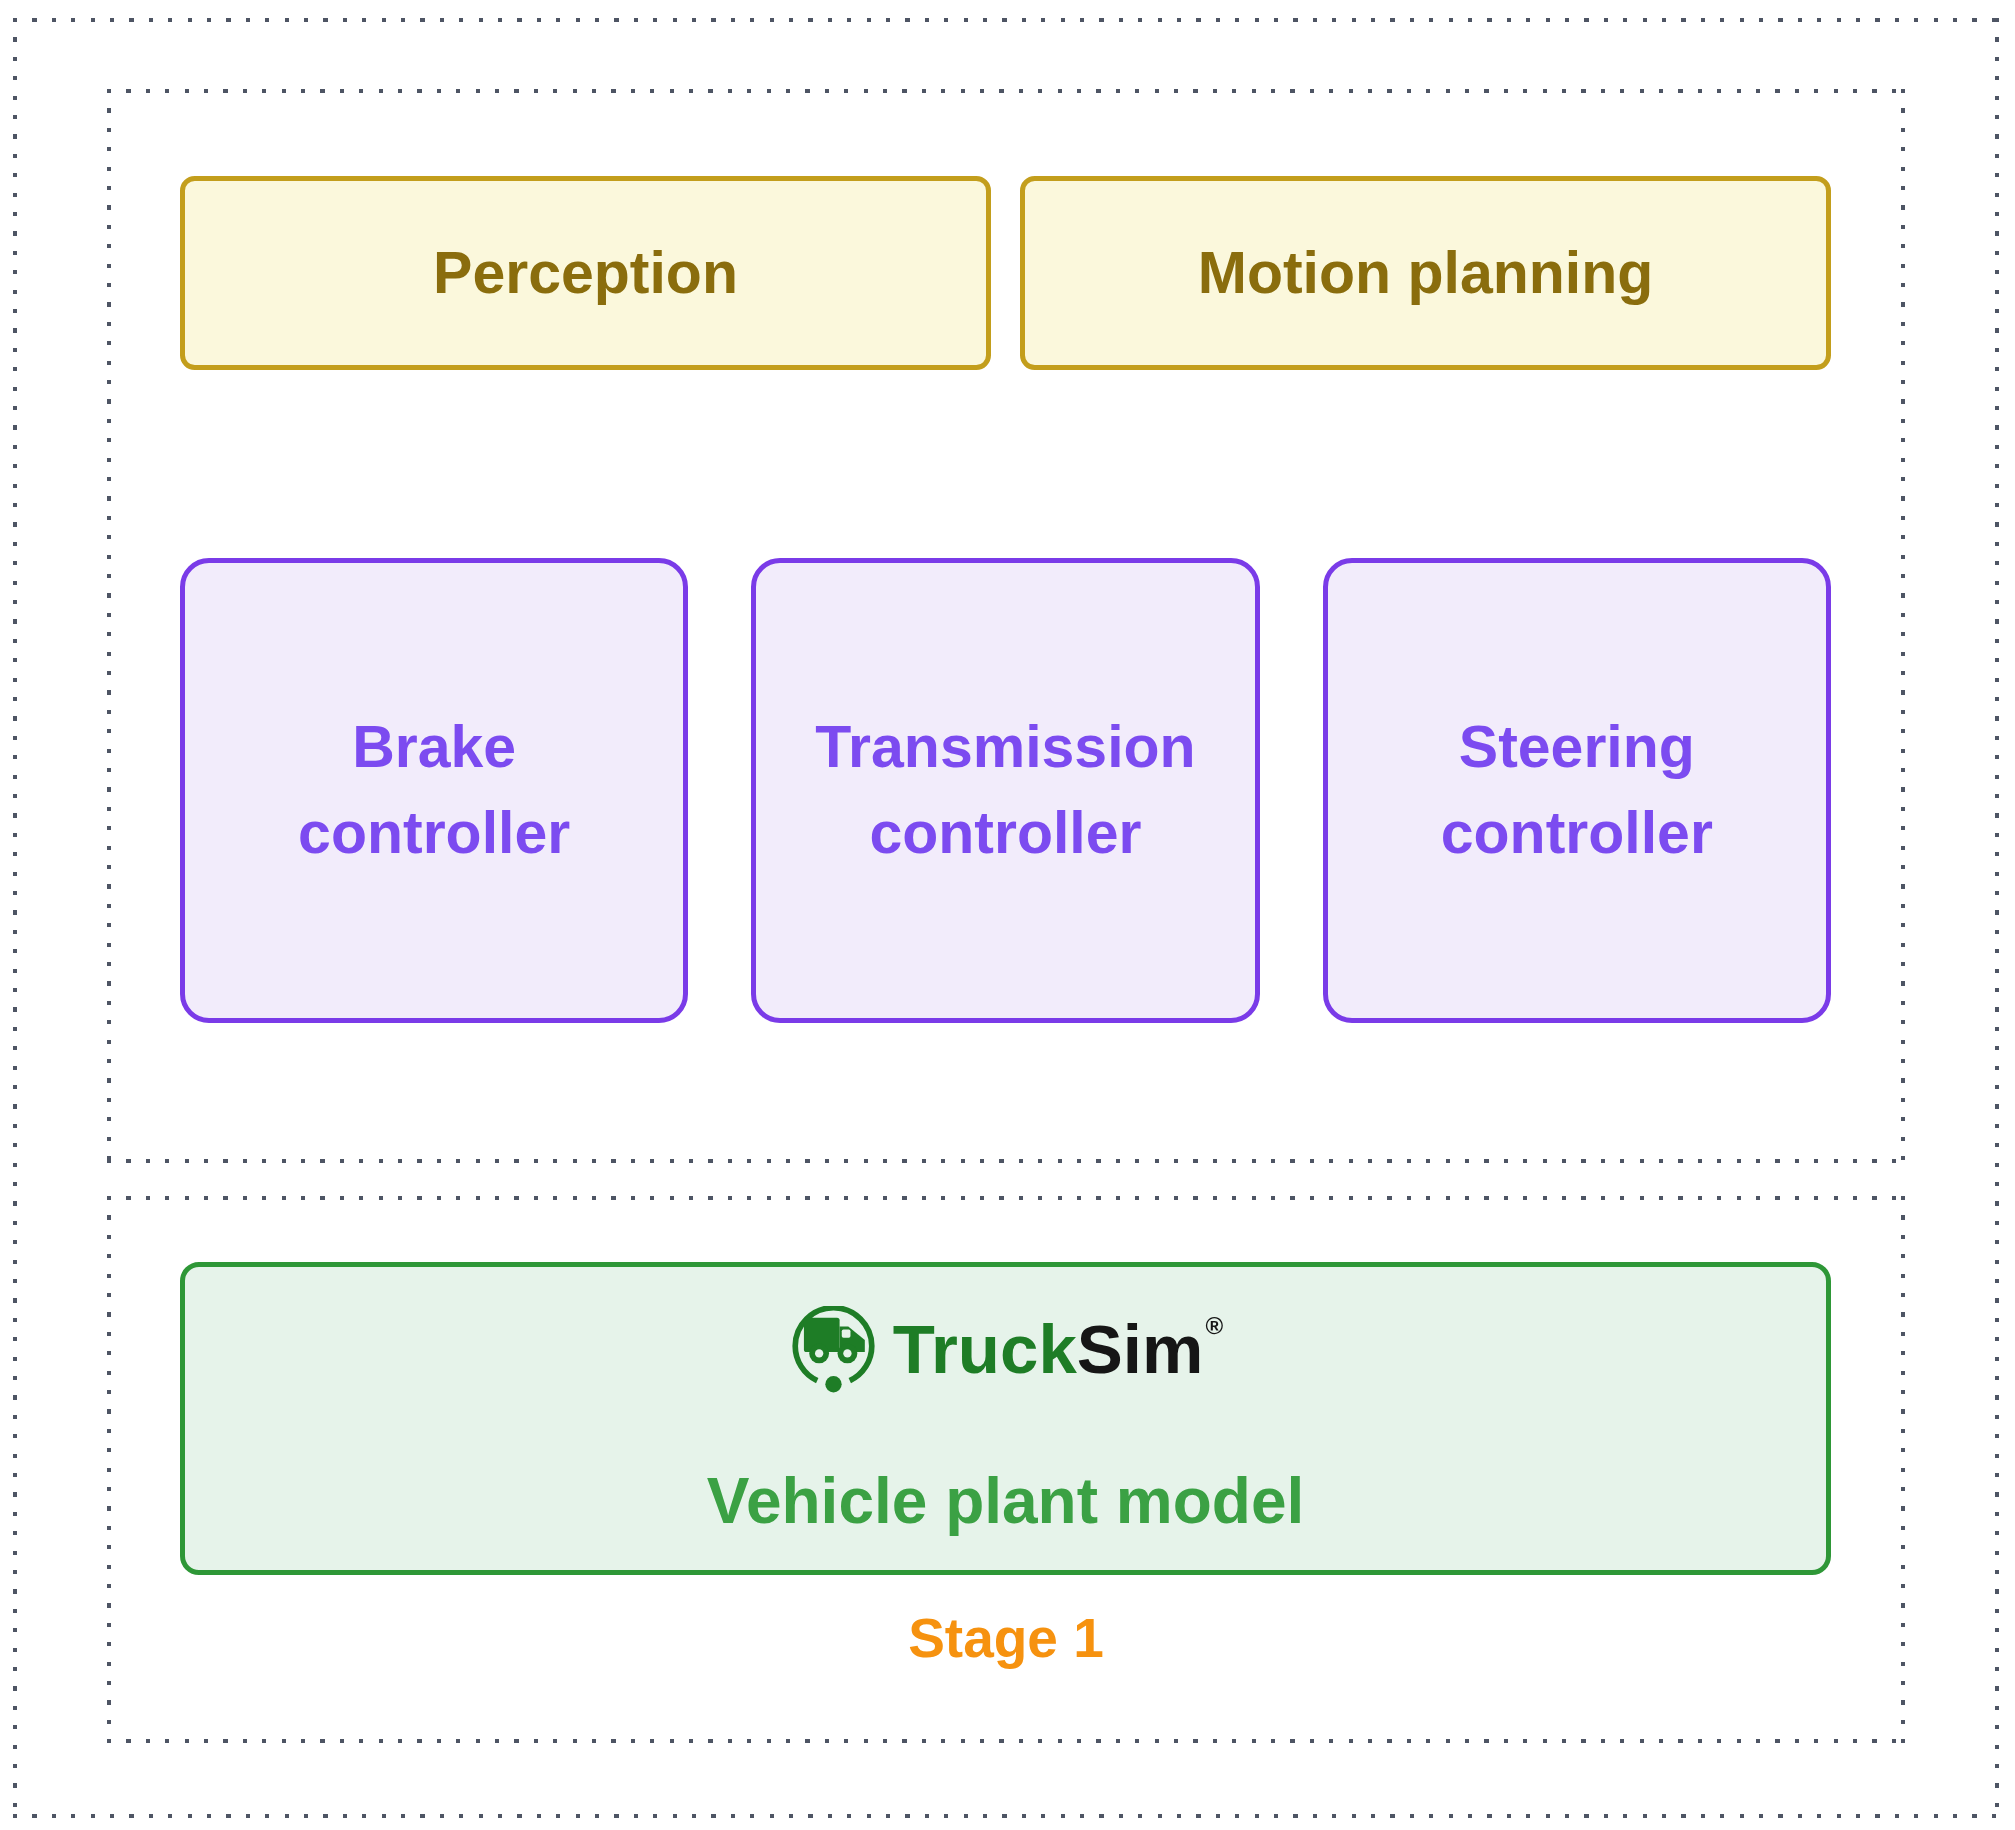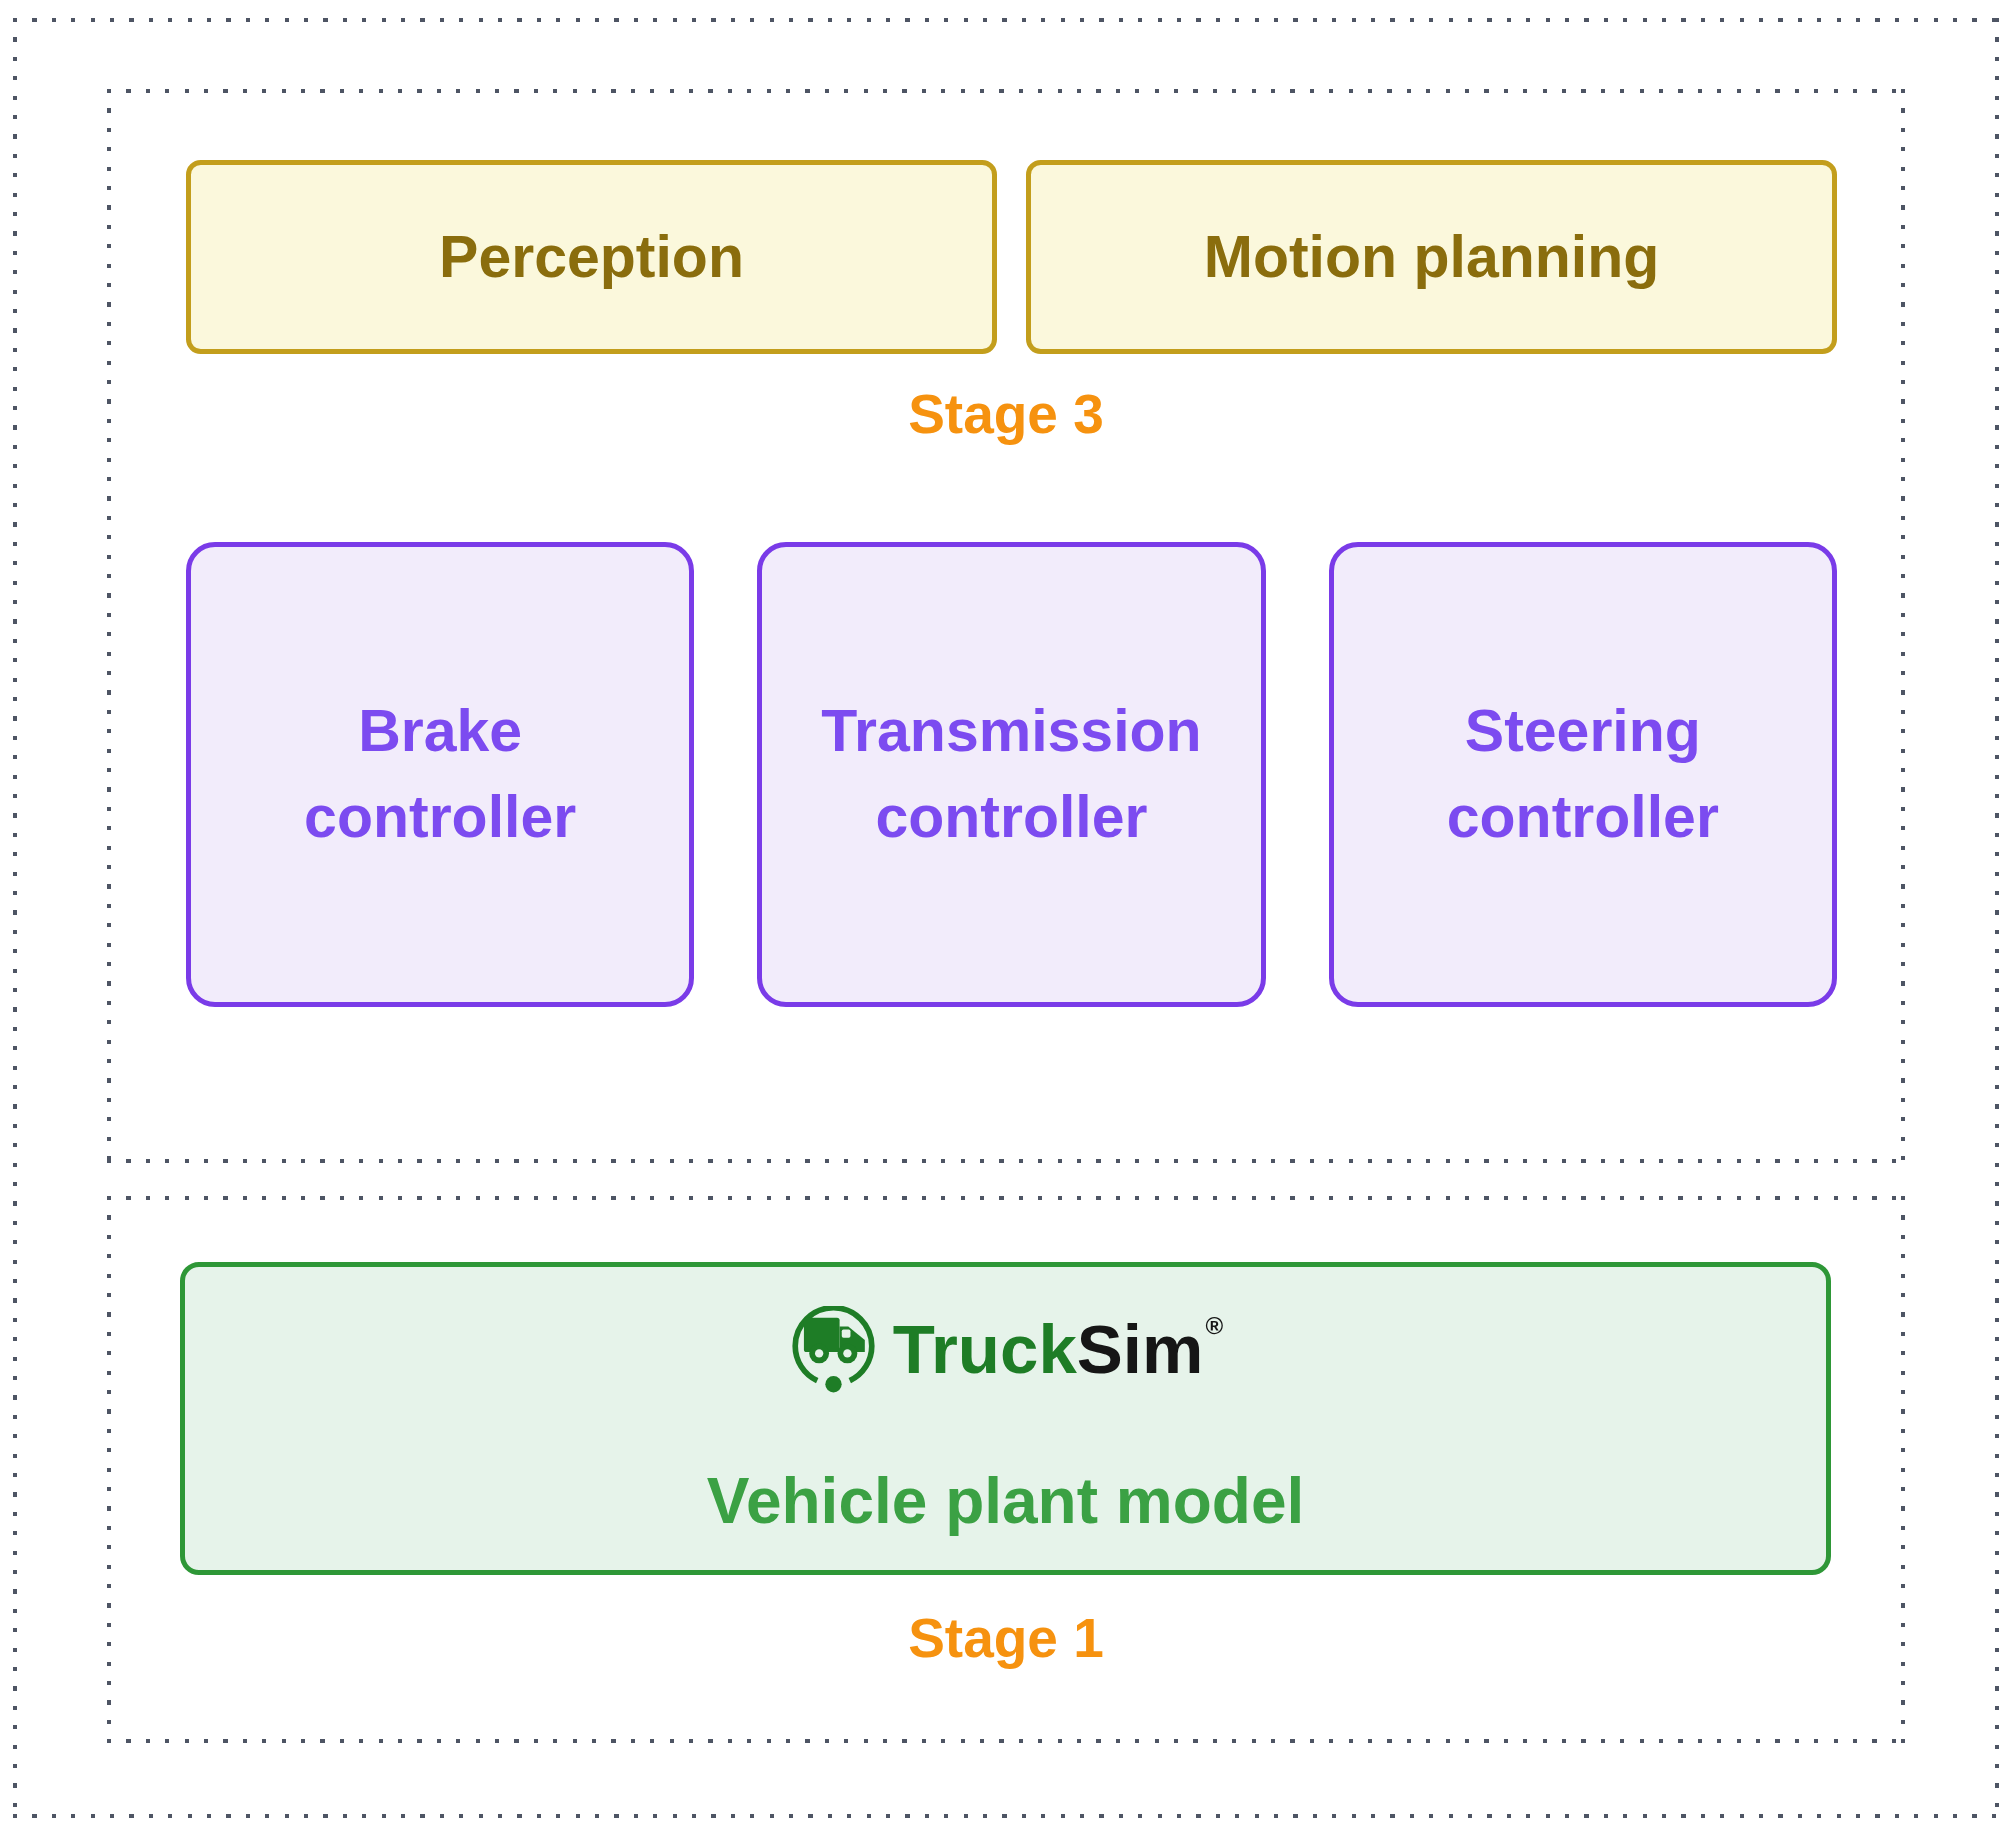--- a/index.html
+++ b/index.html
@@ -31,21 +31,21 @@
       repeating-linear-gradient(to bottom, var(--dot) 0 4.2px, transparent 4.2px 19.4px),
       repeating-linear-gradient(to bottom, var(--dot) 0 4.2px, transparent 4.2px 19.4px);
     background-size:100% 4.2px,100% 4.2px,4.2px 100%,4.2px 100%;
     background-position:left top,left bottom,left top,right top;
     background-repeat:no-repeat;
   }
   .outer{left:13px;top:18px;width:1986px;height:1800px;}
   .inner1{left:94px;top:71px;width:1798px;height:1074px;}
   .inner2{left:94px;top:1178px;width:1798px;height:547px;}
 
-  .row{position:absolute;left:79px;width:1651px;display:flex;}
+  .row{position:absolute;left:73px;width:1651px;display:flex;margin-top:16px;}
   .row-stage3{top:71px;height:194px;gap:29px;}
   .row-stage2{top:453px;height:465px;gap:63px;}
 
   .box{
     flex:1;
     display:flex;align-items:center;justify-content:center;
     text-align:center;
   }
   .box-yellow{
     background:var(--yellow-fill);
@@ -119,21 +119,20 @@
 
       <div class="row row-stage3">
         <div class="box box-yellow">
           <span>Perception</span>
         </div>
         <div class="box box-yellow">
           <span>Motion planning</span>
         </div>
       </div>
 
-      <div class="stage-label label-stage3">Stage 3</div>
 
       <div class="row row-stage2">
         <div class="box box-purple">
           <span>Brake controller</span>
         </div>
         <div class="box box-purple">
           <span>Transmission controller</span>
         </div>
         <div class="box box-purple">
           <span>Steering controller</span>

